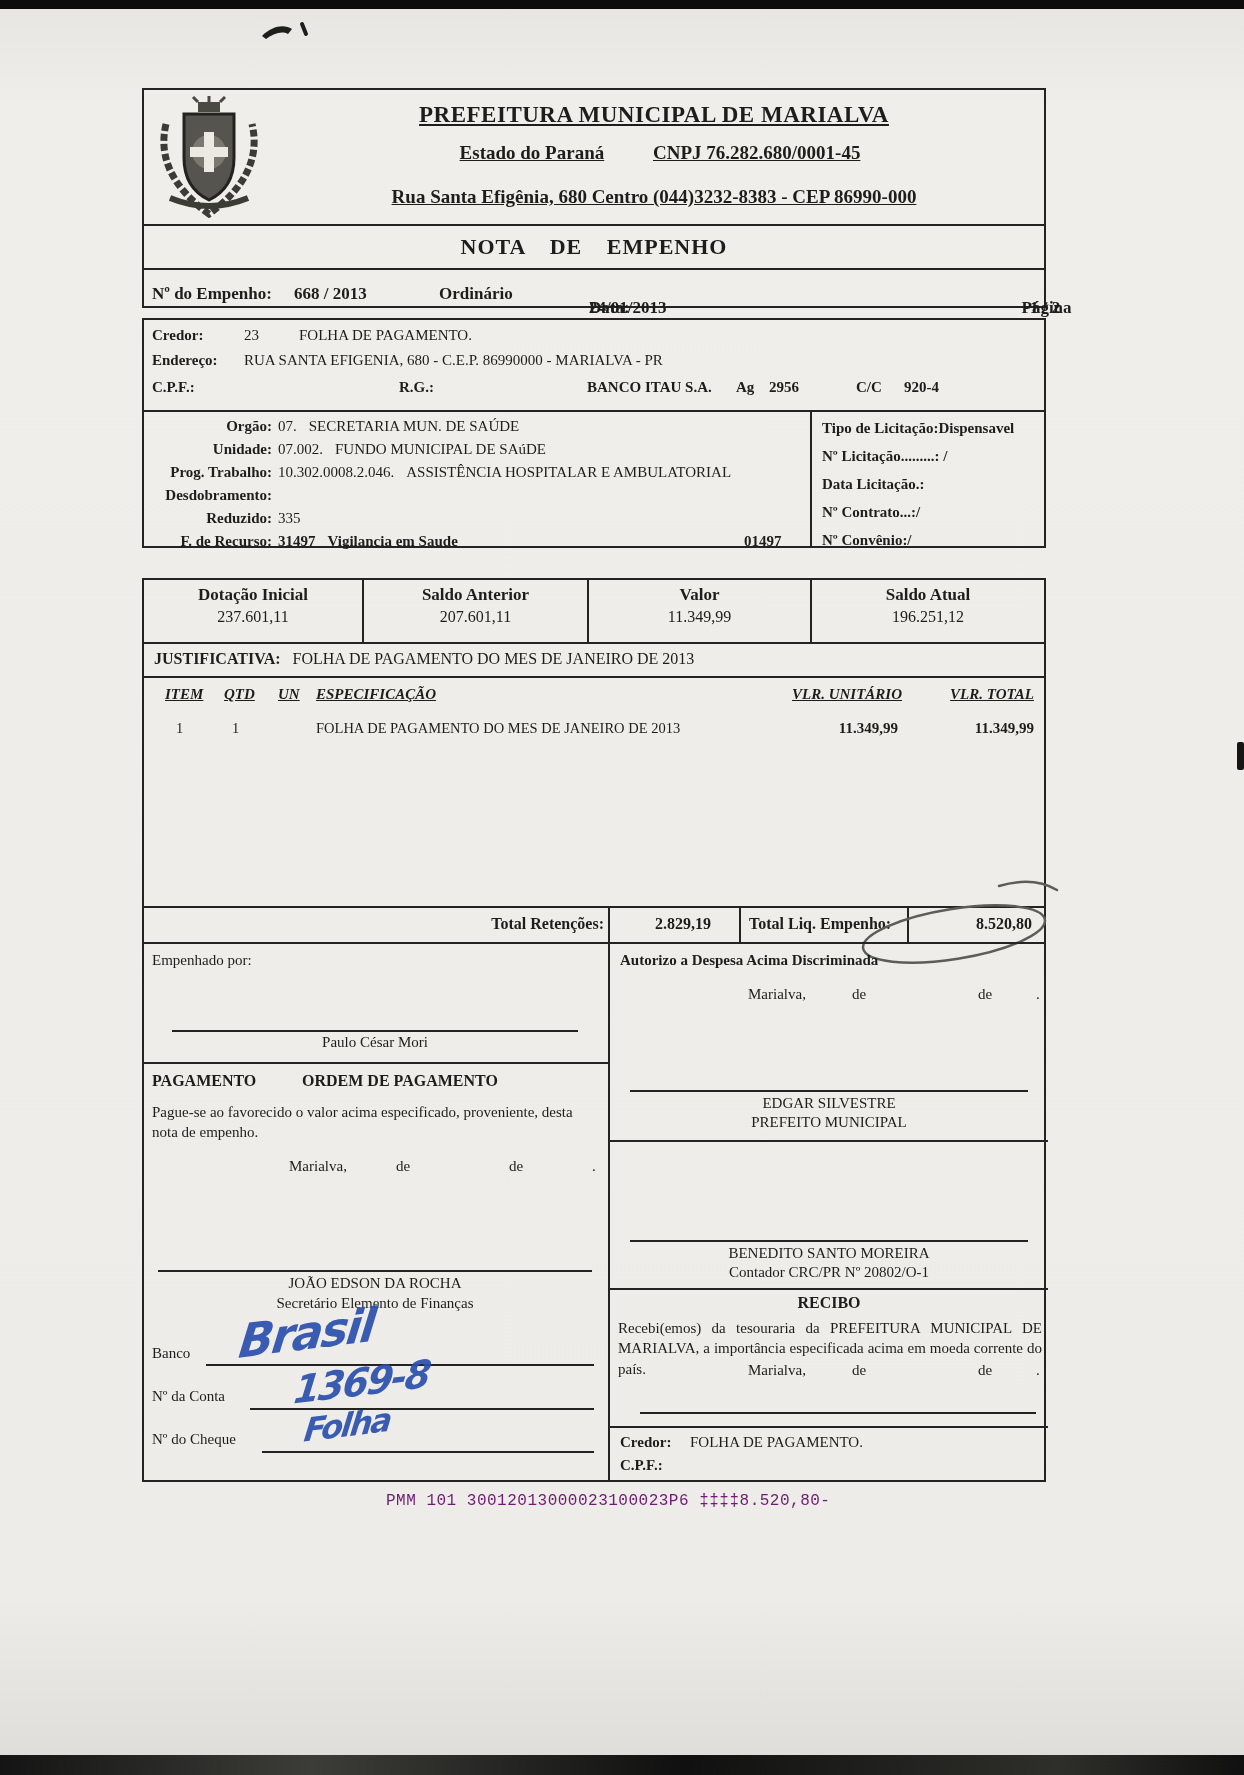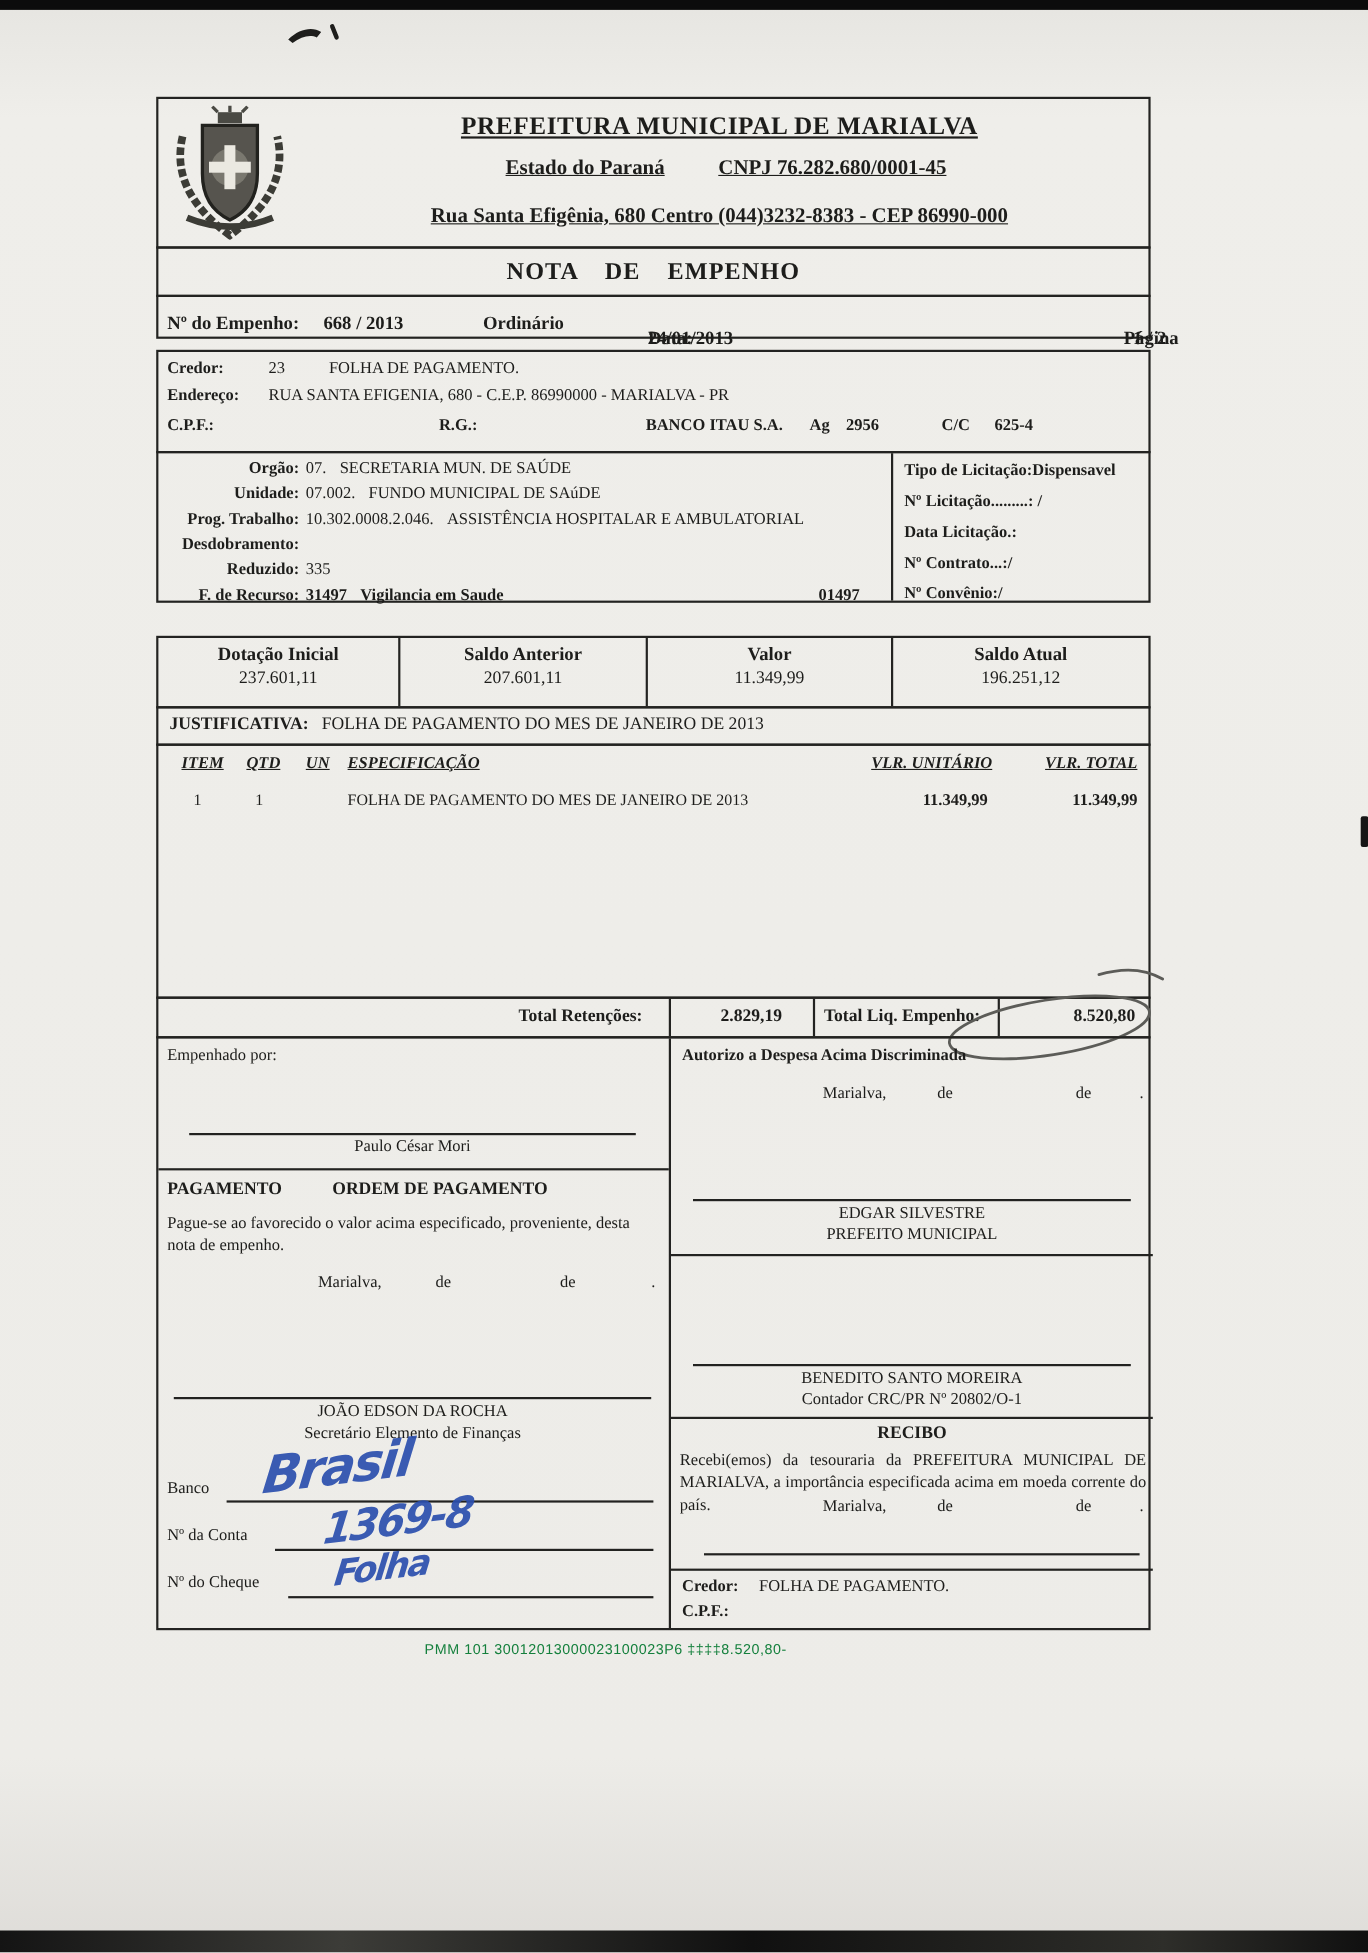--- a/index.html
+++ b/index.html
@@ -82,41 +82,41 @@
   .ih-unit{left:648px;} .ih-tot{right:10px;}
   .itrow{position:absolute;top:42px;left:0;right:0;font-size:14.5px;}
   .itrow span{position:absolute;top:0;white-space:nowrap;}
   .iv-item{left:32px;} .iv-qtd{left:88px;} .iv-esp{left:172px;}
   .iv-unit{right:146px;font-weight:bold;font-size:15px;}
   .iv-tot{right:10px;font-weight:bold;font-size:15px;}
 
   
   .totais{display:grid;grid-template-columns:464px 131px 168px auto;height:100%;font-weight:bold;font-size:16px;}
   .tcell{border-left:2px solid #232321;padding-top:7px;box-sizing:border-box;white-space:nowrap;}
-  .tcell:first-child{border-left:none;text-align:right;padding-right:24px;}
+  .tcell:first-child{border-left:none;text-align:right;padding-right:4px;}
   .t-ret{text-align:right;padding-right:28px;}
   .t-liq{padding-left:8px;}
   .t-val{text-align:right;padding-right:12px;}
   .circle-svg{position:absolute;right:-20px;top:-36px;overflow:visible;pointer-events:none;}
 
   
   .vdiv{position:absolute;left:464px;top:0;height:100%;width:2px;background:#232321;}
   .abs{position:absolute;font-size:15px;white-space:nowrap;}
   .ctr{text-align:center;white-space:normal;}
   .bold{font-weight:bold;}
   .sigline{position:absolute;border-bottom:2px solid #222220;height:0;}
   .hdiv{position:absolute;height:2px;background:#232321;}
   .para{position:absolute;font-size:15px;line-height:1.35;white-space:normal;}
   .rpane{position:absolute;left:466px;top:0;width:438px;height:100%;}
   .hand{font-family:"DejaVu Sans",sans-serif;font-style:italic;font-weight:bold;color:#2b4fae;
     transform:rotate(-7deg) skewX(-14deg);letter-spacing:-2px;opacity:.92;position:absolute;white-space:nowrap;}
 
   
-  .dotmatrix{position:absolute;left:386px;top:1492px;font-family:Liberation Sans, sans-serif;
-    font-size:13px;color:#15803d;letter-spacing:.5px;}
+  .dotmatrix{position:absolute;left:386px;top:1492px;font-family:Liberation Mono, monospace;
+    font-size:16px;color:#701a75;letter-spacing:.5px;}
 </style>
 </head>
 <body>
 
 <div class="strip-top"></div>
 <svg class="smudge" width="70" height="34">
   <path d="M4 20 C 14 10, 26 8, 34 13 L 30 18 C 24 15, 16 17, 8 23 Z" fill="#1e1e1c"></path>
   <path d="M44 8 l 4 10" stroke="#1e1e1c" stroke-width="4" stroke-linecap="round" fill="none"></path>
 </svg>
 <div class="mark-right"></div>
@@ -167,21 +167,21 @@
       <b class="cpos" style="left:8px">Endereço:</b>
       <span class="cpos" style="left:100px">RUA SANTA EFIGENIA, 680  -  C.E.P. 86990000  -  MARIALVA  -  PR</span>
     </div>
     <div class="c-row c3">
       <b class="cpos" style="left:8px">C.P.F.:</b>
       <b class="cpos" style="left:255px">R.G.:</b>
       <b class="cpos" style="left:443px">BANCO ITAU S.A.</b>
       <b class="cpos" style="left:592px">Ag</b>
       <b class="cpos" style="left:625px">2956</b>
       <b class="cpos" style="left:712px">C/C</b>
-      <b class="cpos" style="left:760px">625-4</b>
+      <b class="cpos" style="left:760px">920-4</b>
     </div>
   </div>
 
   <div class="box" id="box-orgao">
     <div class="orgao-left">
       <div class="orow">
         <span class="olabel">Orgão:</span><span class="ocode">07.</span><span class="odesc">SECRETARIA MUN. DE SAÚDE</span>
       </div>
       <div class="orow">
         <span class="olabel">Unidade:</span><span class="ocode">07.002.</span><span class="odesc">FUNDO MUNICIPAL DE SAúDE</span>

